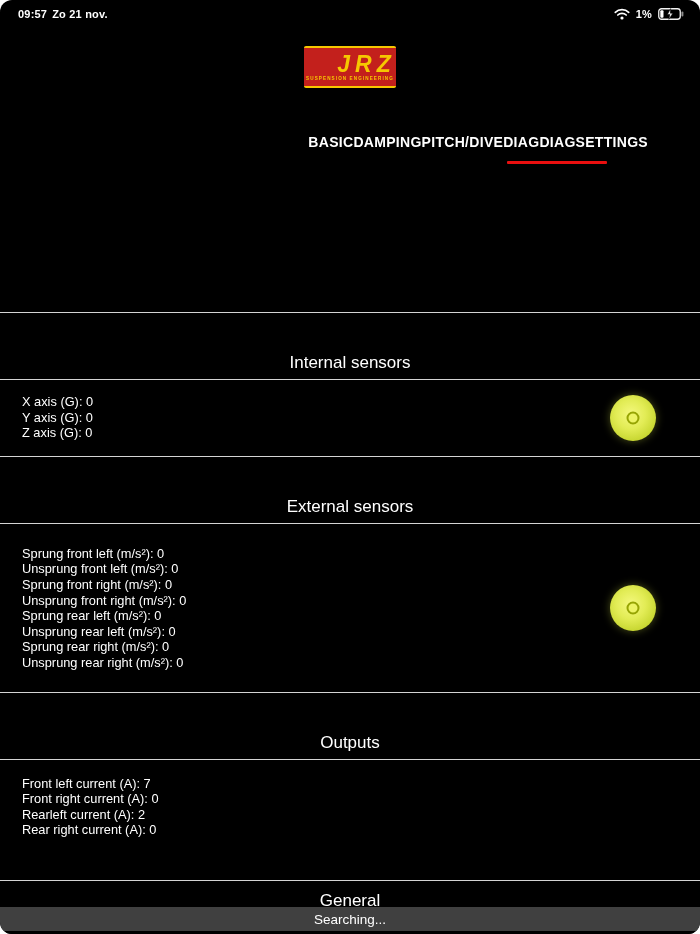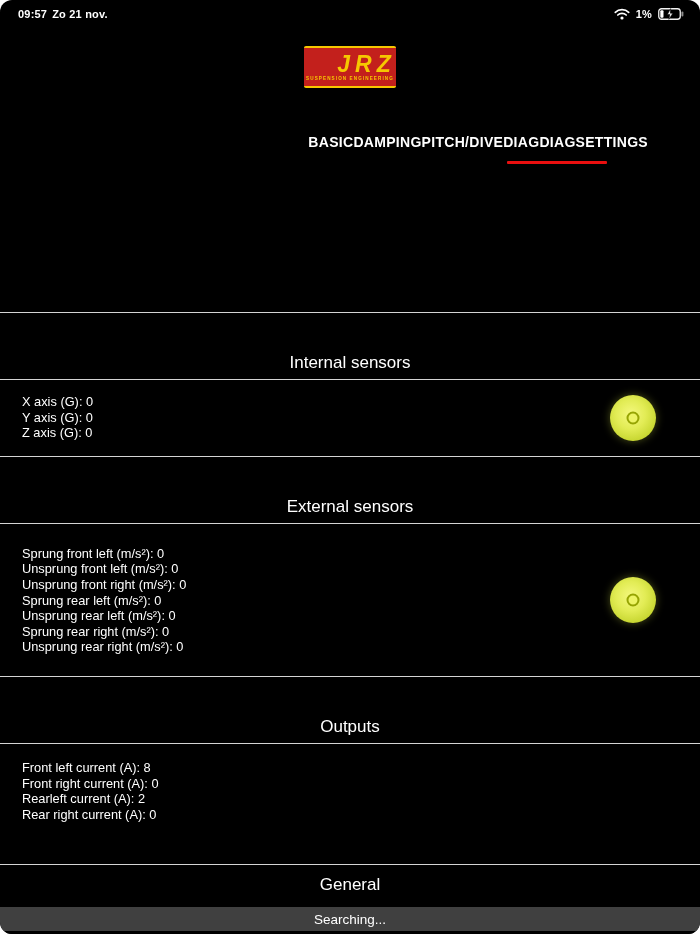--- a/index.html
+++ b/index.html
@@ -159,37 +159,38 @@
   </section>
 
   <section>
     <hr class="divider">
     <h2 class="section-title">External sensors</h2>
     <hr class="divider">
     <div class="section-body body-external">
       <div class="readings">
         <div>Sprung front left (m/s²): 0</div>
         <div>Unsprung front left (m/s²): 0</div>
+        <div>Sprung front right (m/s²): 0</div>
         <div>Unsprung front right (m/s²): 0</div>
         <div>Sprung rear left (m/s²): 0</div>
         <div>Unsprung rear left (m/s²): 0</div>
         <div>Sprung rear right (m/s²): 0</div>
         <div>Unsprung rear right (m/s²): 0</div>
       </div>
       <div class="level"></div>
     </div>
   </section>
 
   <section>
     <hr class="divider">
     <h2 class="section-title">Outputs</h2>
     <hr class="divider">
     <div class="section-body body-outputs">
       <div class="readings">
-        <div>Front left current (A): 8</div>
+        <div>Front left current (A): 7</div>
         <div>Front right current (A): 0</div>
         <div>Rearleft current (A): 2</div>
         <div>Rear right current (A): 0</div>
       </div>
     </div>
   </section>
 
   <section>
     <hr class="divider">
     <h2 class="section-title title-general">General</h2>

